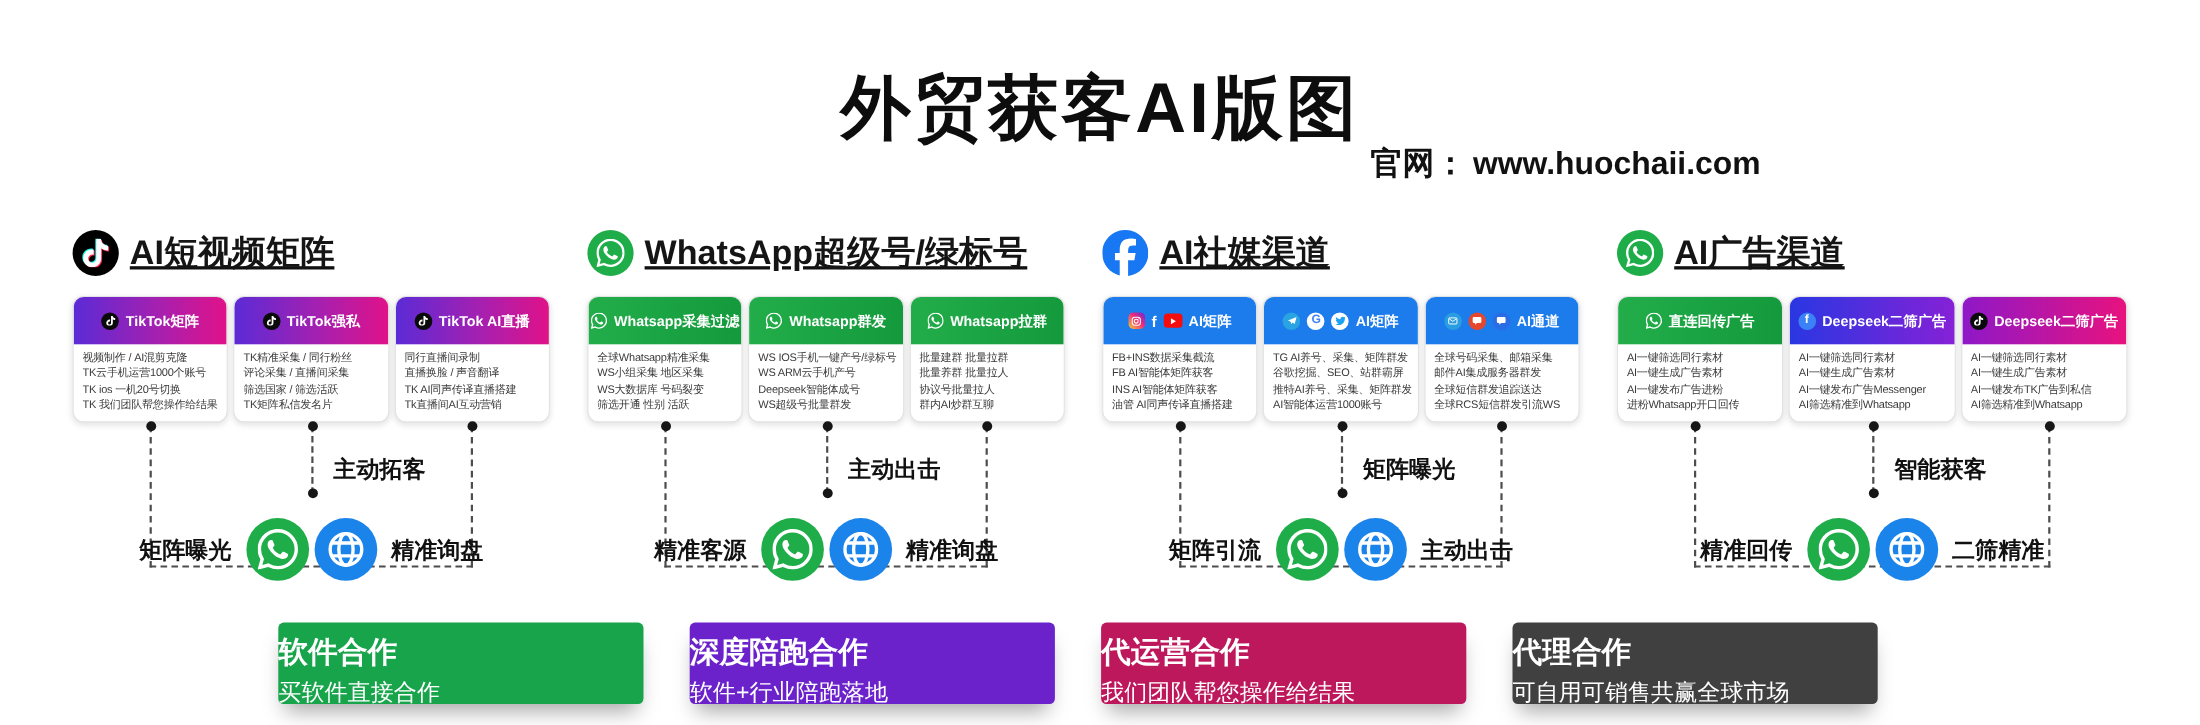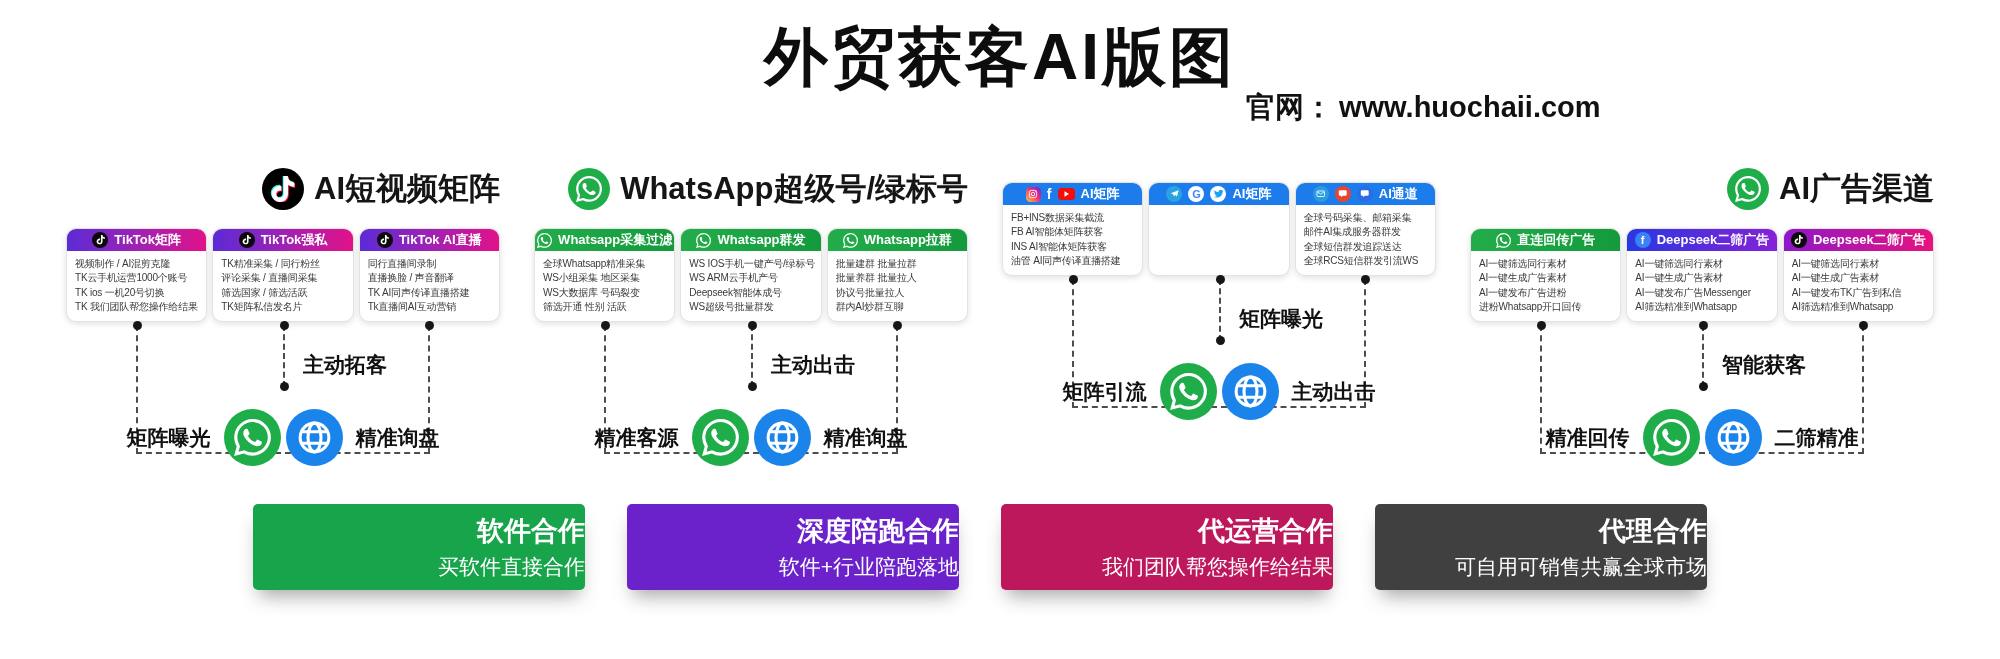--- a/index.html
+++ b/index.html
@@ -1,44 +1,44 @@
 <!DOCTYPE html>
 <html><head>
 <meta charset="utf-8">
 <style>
   * { margin:0; padding:0; box-sizing:border-box; }
   html,body { background:#fff; }
   body { width:2000px; height:659px; font-family:"Liberation Sans","DejaVu Sans",sans-serif; color:#111; }
   .page { position:relative; width:2000px; height:659px; overflow:hidden; background:#fff; }
 
   
-  .page-head { position:relative; height:128px; }
+  .page-head { position:relative; height:128px;margin-top:41px; }
   .main-title { position:absolute; left:50%; top:14px; transform:translateX(-50%);
                 font-size:64px; font-weight:900; letter-spacing:3px; white-space:nowrap; color:#0d0d0d; }
   .site { position:absolute; left:62.3%; top:88px; font-size:29px; font-weight:800; white-space:nowrap; }
   .site .url { margin-left:6px; }
 
   
   .columns { display:flex; justify-content:center; gap:34px; margin-top:38px; align-items:flex-start; }
   .column { width:434px; flex:none; }
   .column.wide { width:464px; }
-  .col-head { display:flex; justify-content:flex-end; align-items:center; gap:10px; height:46px; }
+  .col-head { display:flex; justify-content:flex-start; align-items:center; gap:10px; height:46px;text-decoration:underline; }
   .col-title { font-size:31px; font-weight:800; white-space:nowrap; color:#151515; }
   .col-icon { width:42px; height:42px; border-radius:50%; flex:none; display:flex; align-items:center; justify-content:center; }
   .col-icon.tt { background:#000; }
   .col-icon.wa-bg { background:#1fad49; }
   .col-icon svg { width:26px; height:26px; color:#fff; }
   .col-icon.fb-wrap { background:transparent; }
   .col-icon.fb-wrap svg { width:42px; height:42px; color:#1877f2; }
 
   
   .cards { display:flex; gap:5px; margin-top:16px; }
   .card { flex:1; min-width:0; background:#fff; border:1px solid #e3e3e3; border-radius:10px;
           box-shadow:0 2px 6px rgba(0,0,0,.12); overflow:hidden; }
-  .card-hdr { height:22px; display:flex; align-items:center; justify-content:center; gap:6px;
+  .card-hdr { height:43px; display:flex; align-items:center; justify-content:center; gap:6px;
               color:#fff; font-size:13px; font-weight:700; white-space:nowrap; padding:0 4px; }
   .hdr-grad-tiktok    { background:linear-gradient(90deg,#5b2bd6,#a520b0 55%,#e01289); }
   .hdr-green          { background:linear-gradient(90deg,#22ad4a,#149a3c); }
   .hdr-blue           { background:#1d7ceb; }
   .hdr-grad-blueviolet{ background:linear-gradient(90deg,#2937e2,#8621d6); }
   .hdr-grad-violetpink{ background:linear-gradient(90deg,#8e18c8,#e8127e); }
   .card-body { list-style:none; padding:6px 6px 7px 8px; }
   .card-body li { font-size:10px; line-height:14.3px; color:#3a3a3a; white-space:nowrap; overflow:hidden; letter-spacing:-0.2px; }
 
   
@@ -71,21 +71,21 @@
   .mid-label { position:absolute; left:calc(50% + 20px); top:29px; font-size:21px; font-weight:800; white-space:nowrap; }
   .icons-row { position:absolute; left:0; right:0; top:87px; display:flex; align-items:center; justify-content:center; }
   .side-label { font-size:21px; font-weight:800; margin:0 13px; white-space:nowrap; }
   .chan { width:57px; height:57px; border-radius:50%; display:flex; align-items:center; justify-content:center; flex:none; }
   .chan + .chan { margin-left:5px; }
   .chan.wa { background:#1fad49; } .chan.wa svg { width:37px; height:37px; color:#fff; }
   .chan.gl { background:#1b84ea; } .chan.gl svg { width:41px; height:41px; color:#fff; }
 
   
   .banners { display:flex; justify-content:center; gap:42px; margin-top:34px; transform:translateX(-20px); }
-  .banner { width:332px; height:86px; border-radius:5px; color:#fff; text-align:right; padding-top:9px;
+  .banner { width:332px; height:74px; border-radius:5px; color:#fff; text-align:left; padding-top:9px;
             box-shadow:0 12px 18px -6px rgba(0,0,0,.35); }
   .banner-title { font-size:27px; font-weight:800; }
   .banner-sub { font-size:21px; margin-top:4px; }
   .bn-green{background:#17a44b} .bn-purple{background:#6b22cb} .bn-orange{background:#be185d} .bn-blue{background:#404040}
 </style>
 </head>
 <body>
 
 <svg width="0" height="0" style="position:absolute" aria-hidden="true">
   <defs>
@@ -300,20 +300,28 @@
               <svg viewBox="0 0 24 24">
                 <use href="#i-globe"></use>
               </svg>
             </span>
           <span class="side-label">精准询盘</span>
         </div>
       </div>
     </section>
 
     <section class="column">
+      <div class="col-head">
+        <span class="col-icon fb-wrap">
+            <svg viewBox="0 0 24 24">
+              <use href="#i-fb"></use>
+            </svg>
+          </span>
+        <h2 class="col-title">AI社媒渠道</h2>
+      </div>
       <div class="cards">
         <article class="card">
           <header class="card-hdr hdr-blue">
             <span class="ig">
                 <svg viewBox="0 0 24 24">
                   <use href="#i-cam"></use>
                 </svg>
               </span>
             <span class="fb-letter">f</span>
             <span class="yt">
@@ -340,20 +348,26 @@
             <span class="dot-ico bg-white">
                 <span class="g-letter">G</span>
               </span>
             <span class="dot-ico bg-white">
                 <svg viewBox="0 0 24 24">
                   <use href="#i-bird"></use>
                 </svg>
               </span>
             <span>AI矩阵</span>
           </header>
+          <ul class="card-body">
+            <li>TG AI养号、采集、矩阵群发</li>
+            <li>谷歌挖掘、SEO、站群霸屏</li>
+            <li>推特AI养号、采集、矩阵群发</li>
+            <li>AI智能体运营1000账号</li>
+          </ul>
         </article>
         <article class="card">
           <header class="card-hdr hdr-blue">
             <span class="dot-ico bg-mail">
                 <svg viewBox="0 0 24 24">
                   <use href="#i-mail"></use>
                 </svg>
               </span>
             <span class="dot-ico bg-chat-red">
                 <svg viewBox="0 0 24 24">

